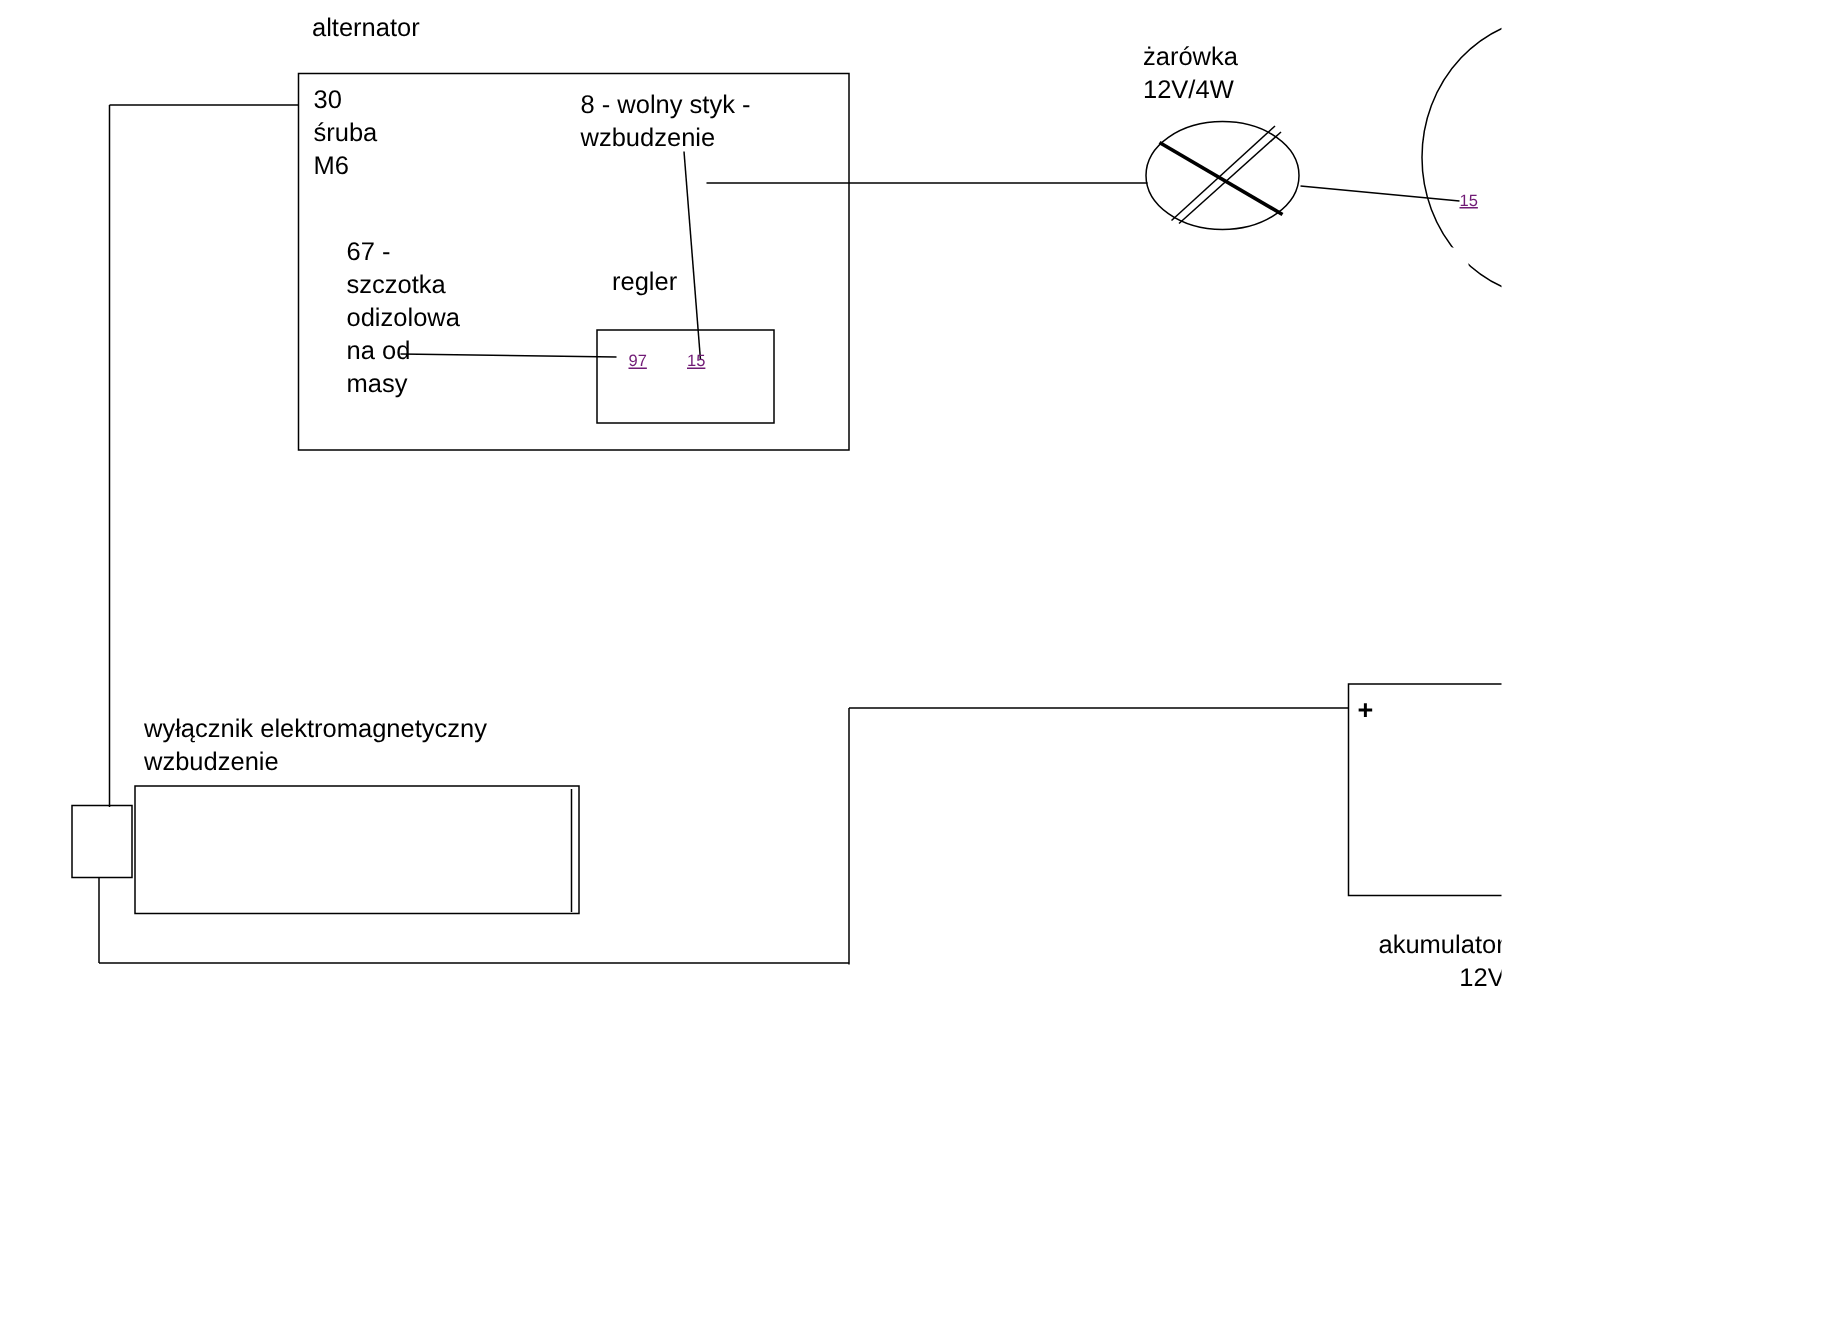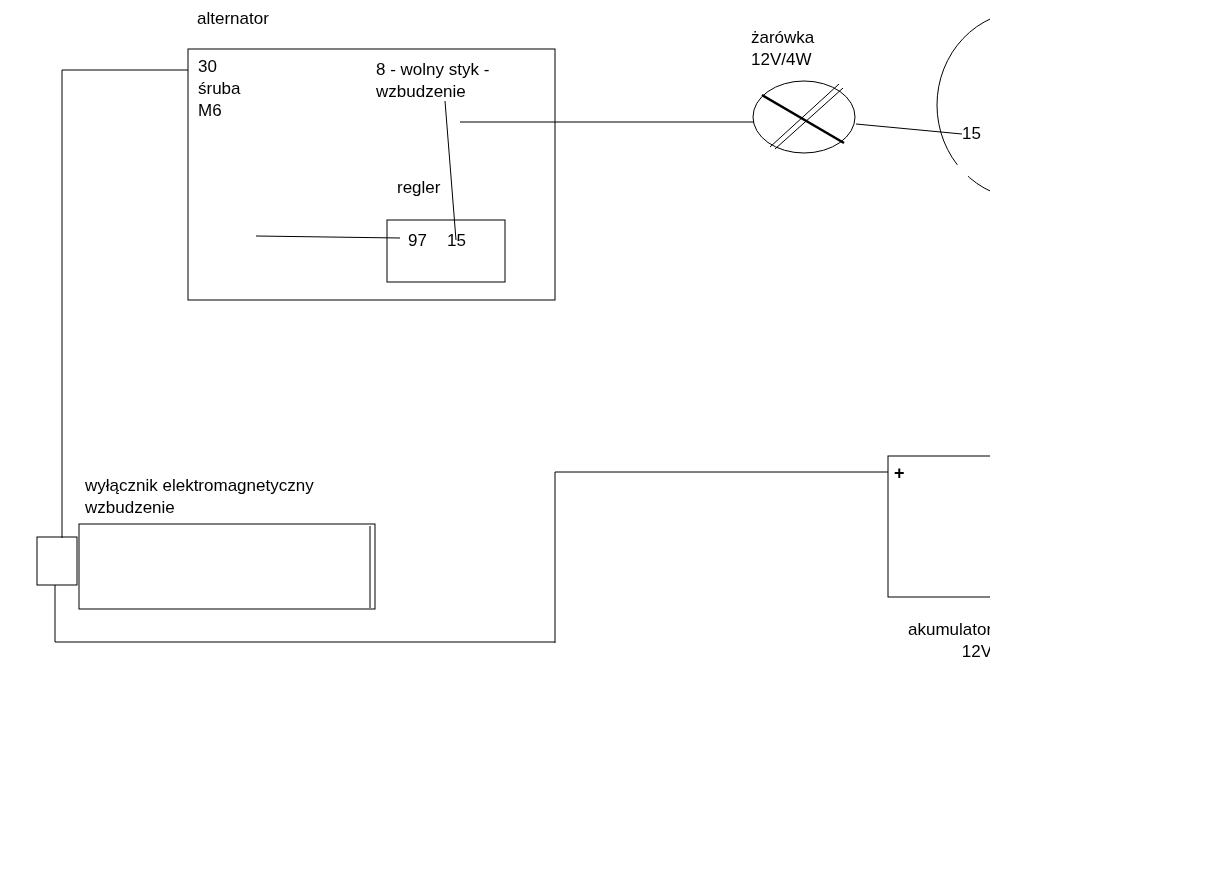--- a/index.html
+++ b/index.html
@@ -8,38 +8,40 @@
     background: #ffffff;
   }
   #canvas {
     position: relative;
     width: 990px;
     height: 887px;
     background: #ffffff;
     font-family: "Liberation Sans", sans-serif;
     color: #000000;
     overflow: hidden;
+    margin-left: 11px;
   }
   #wires {
     position: absolute;
     left: 0;
     top: 0;
   }
   .lbl {
     position: absolute;
     font-size: 17px;
     line-height: 22px;
     white-space: pre-line;
     color: #000000;
   }
   .term {
     position: absolute;
-    font-size: 17px;
+    font-size: 11px;
     line-height: 20px;
-    color: #000000;
+    color: #701a75;
+    text-decoration: underline;
   }
   .pole {
     position: absolute;
     font-size: 18px;
     font-weight: bold;
     line-height: 18px;
     color: #000000;
   }
 </style>
 </head>
@@ -99,20 +101,25 @@
 
   <div class="lbl" style="left:197px; top:8px;">alternator</div>
 
   <div class="lbl" style="left:198px; top:56px;">30
 śruba
 M6</div>
 
   <div class="lbl" style="left:376px; top:59px;">8 - wolny styk -
 wzbudzenie</div>
 
+  <div class="lbl" style="left:220px; top:157px;">67 -
+szczotka
+odizolowa
+na od
+masy</div>
 
   <div class="lbl" style="left:397px; top:177px;">regler</div>
 
   <div class="term" style="left:408px; top:231px;">97</div>
 
   <div class="term" style="left:447px; top:231px;">15</div>
 
   <div class="lbl" style="left:751px; top:27px;">żarówka
 12V/4W</div>
 

